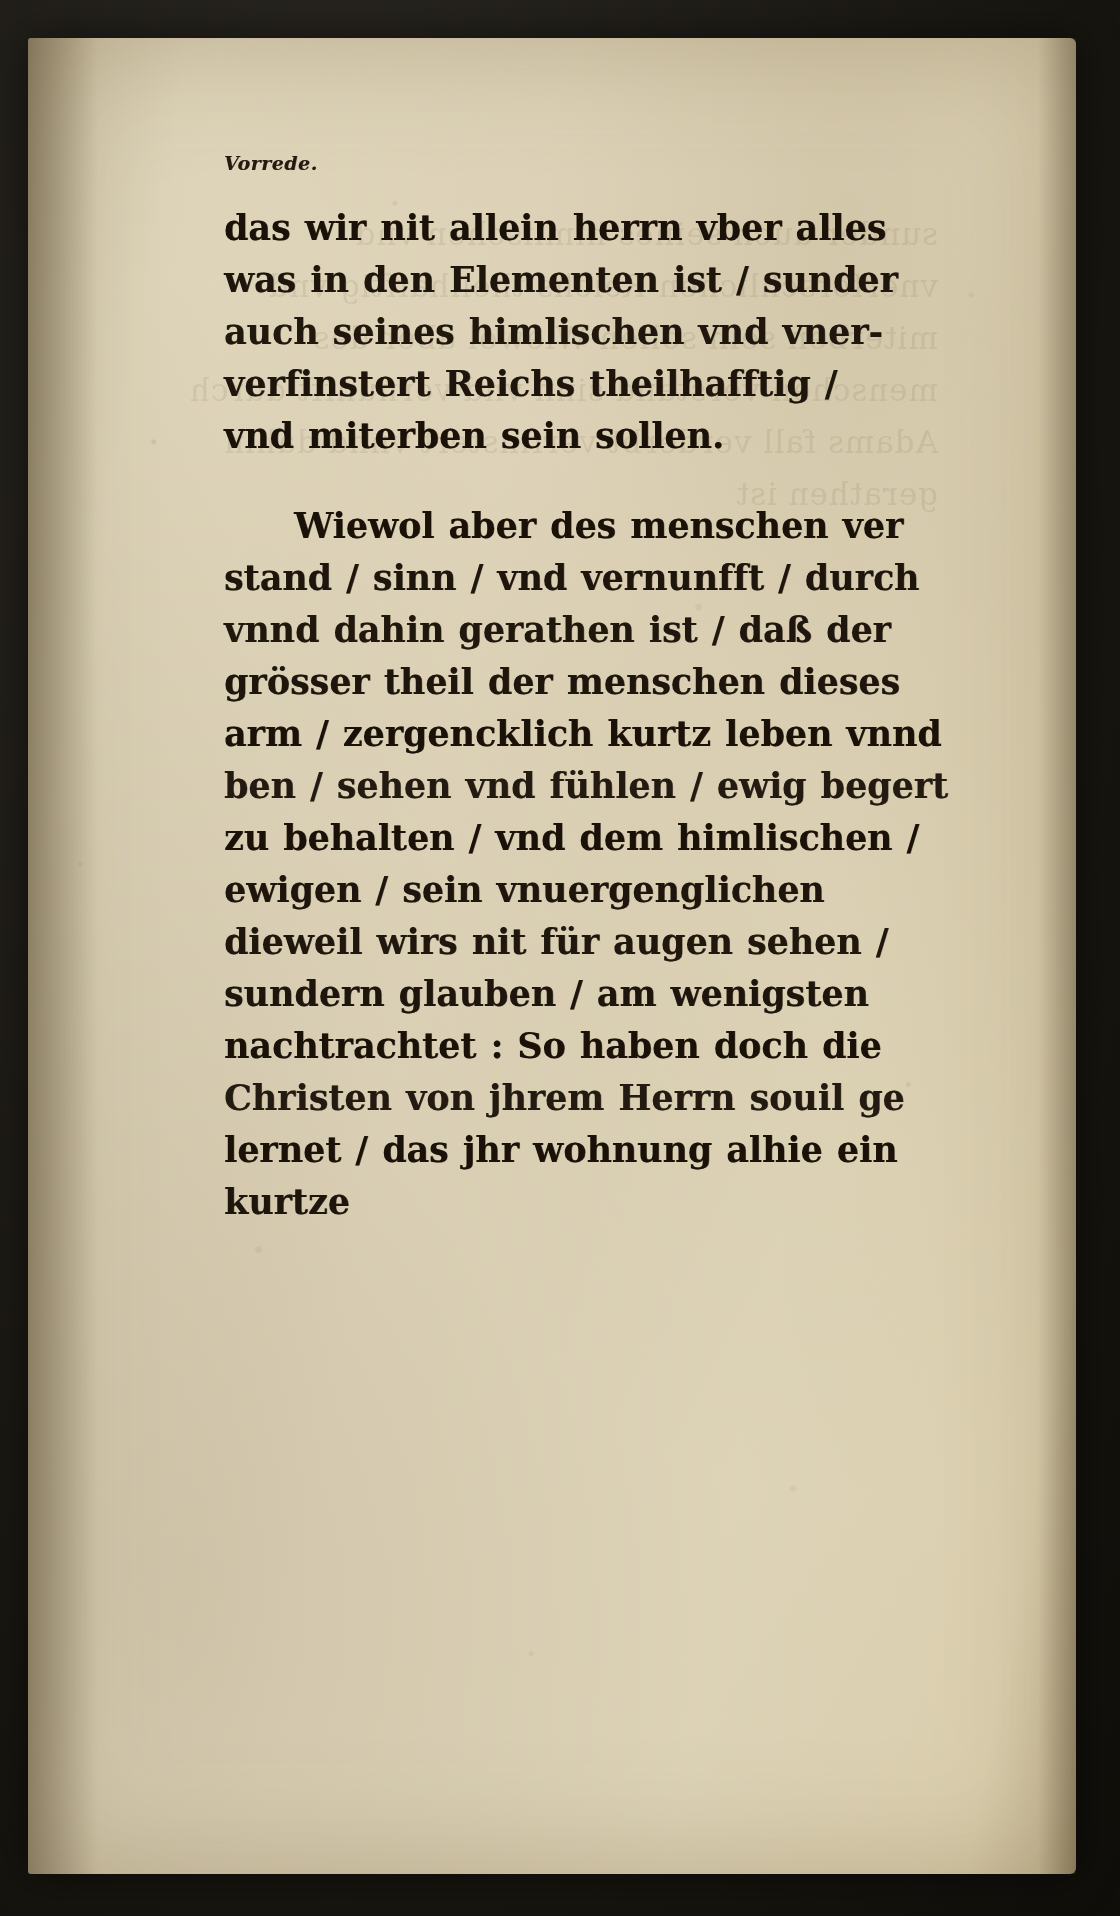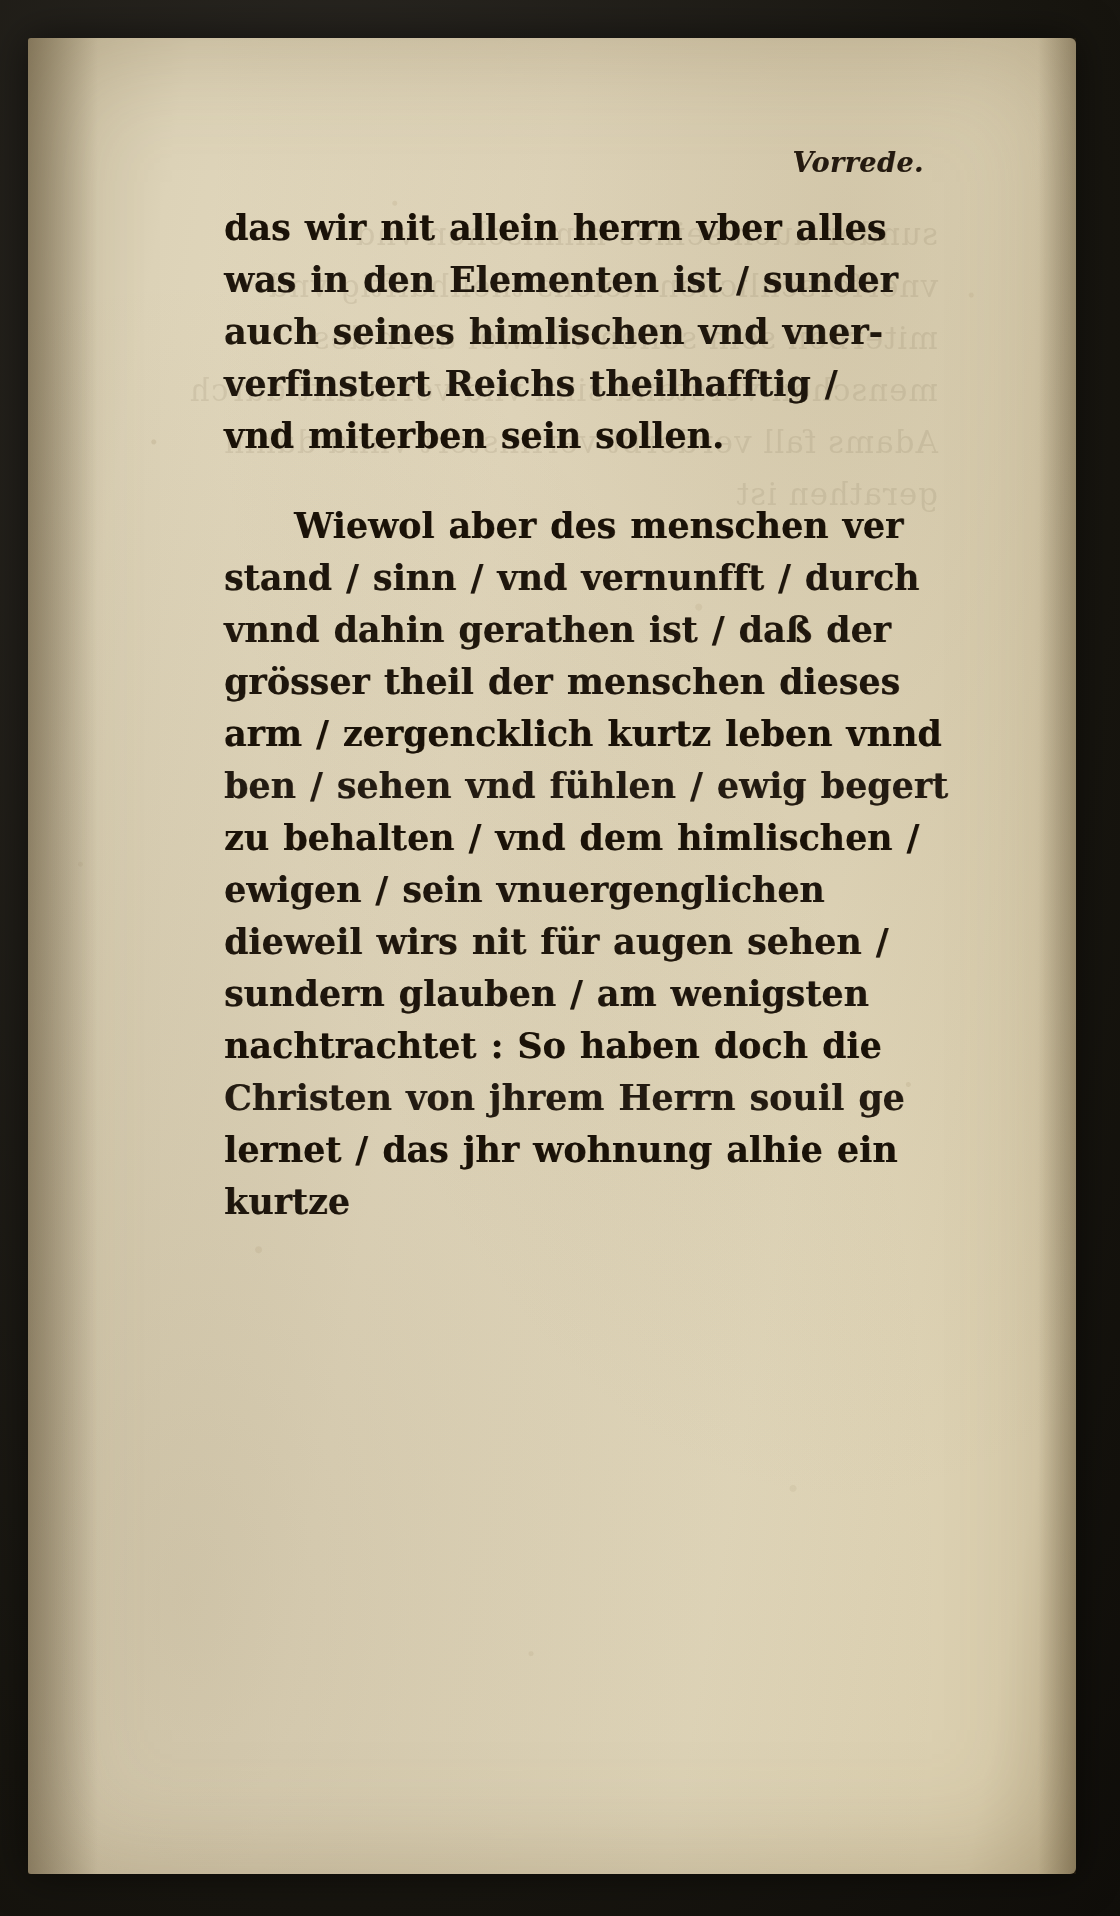--- a/index.html
+++ b/index.html
@@ -94,22 +94,22 @@
   
   #textblock {
     position: absolute;
     left: 196px;
     top: 108px;
     width: 700px;
     color: #20180f;
   }
 
   .running-head {
-    text-align: right;
-    font-size: 27px;
+    text-align: left;
+    font-size: 19px;
     line-height: 34px;
     letter-spacing: 0.5px;
     margin: 0 0 22px 0;
     font-weight: 700;
     color: #241a10;
     text-shadow: 0.4px 0.3px 0 rgba(40,28,14,0.45);
     font-style: italic;
   }
 
   .para {

